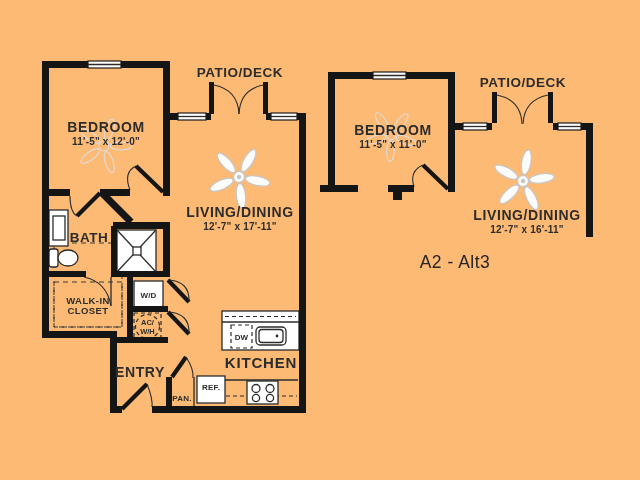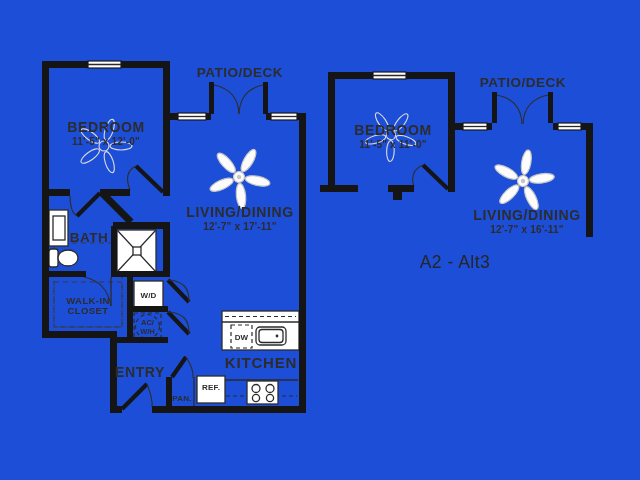--- a/index.html
+++ b/index.html
@@ -1,16 +1,16 @@
 <!DOCTYPE html>
 <html><head>
 <meta charset="utf-8">
 <style>
   html,body{margin:0;padding:0;background:#ffffff;}
-  .stage{position:relative;width:640px;height:480px;background:#1d4ed8;overflow:hidden;
+  .stage{position:relative;width:640px;height:480px;background:#fdba74;overflow:hidden;
          font-family:"Liberation Sans", sans-serif;}
   svg{display:block}
   .wall{fill:#151515;stroke:none}
   .thin{fill:none;stroke:#2b2b2b;stroke-width:1.3}
   .thin2{fill:#ffffff;stroke:#2b2b2b;stroke-width:1.3}
   .dash{fill:none;stroke:#2b2b2b;stroke-width:1.2;stroke-dasharray:4 3}
   .dashlt{fill:none;stroke:#3a3a3a;stroke-width:1;stroke-dasharray:5 4}
   .arc{fill:none;stroke:#2e2e2e;stroke-width:1.1}
   .leaf{stroke:#151515;stroke-width:4.2;stroke-linecap:butt}
   .win{fill:#ffffff;stroke:#1a1a1a;stroke-width:1.2}

